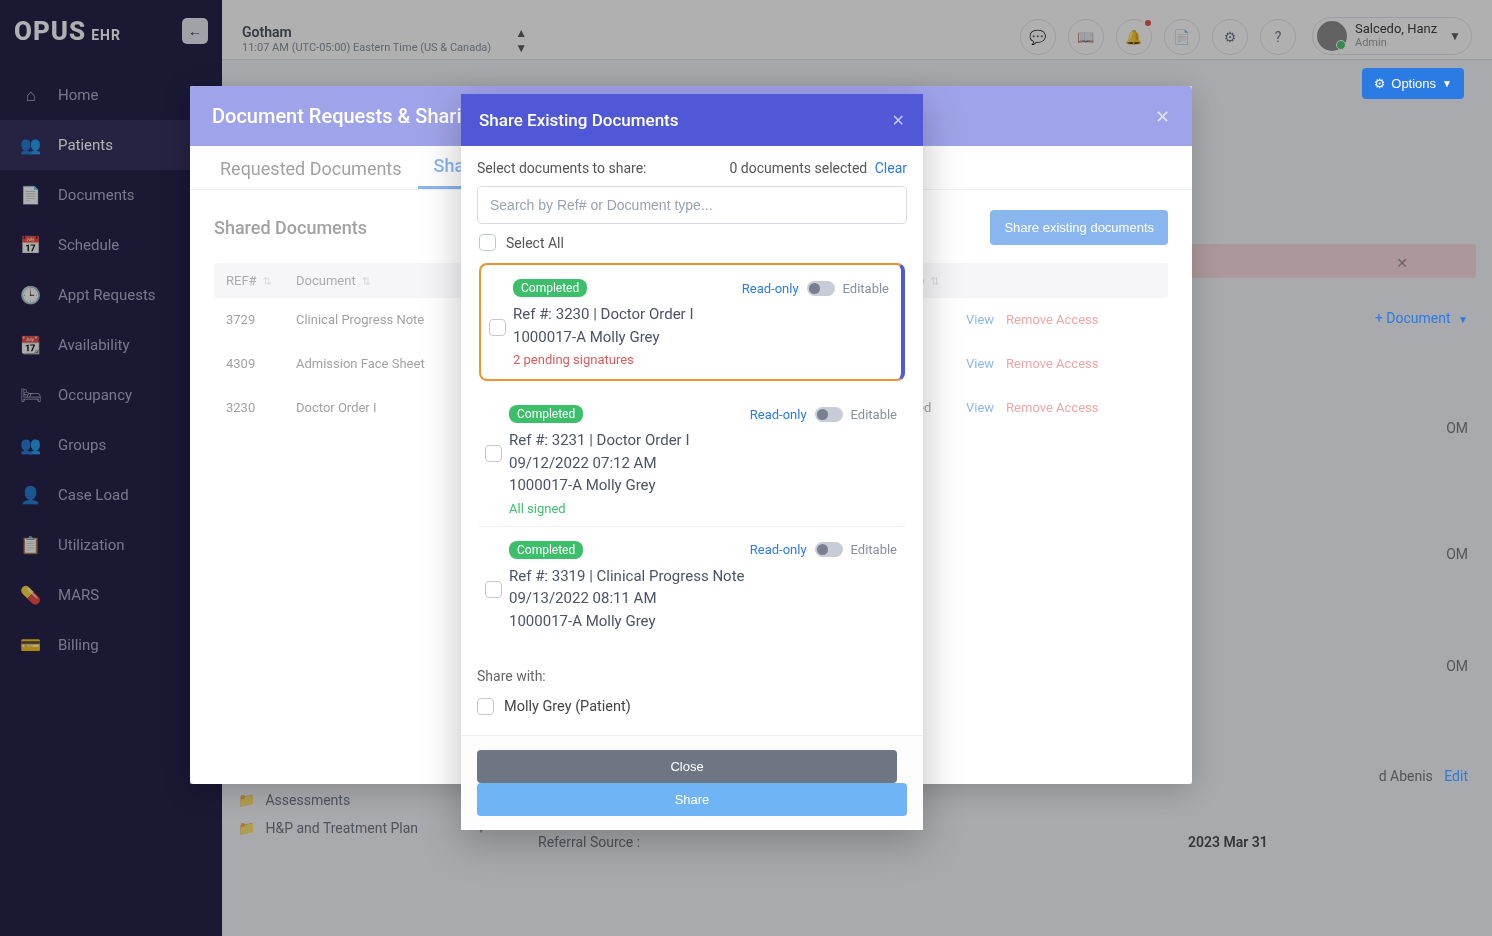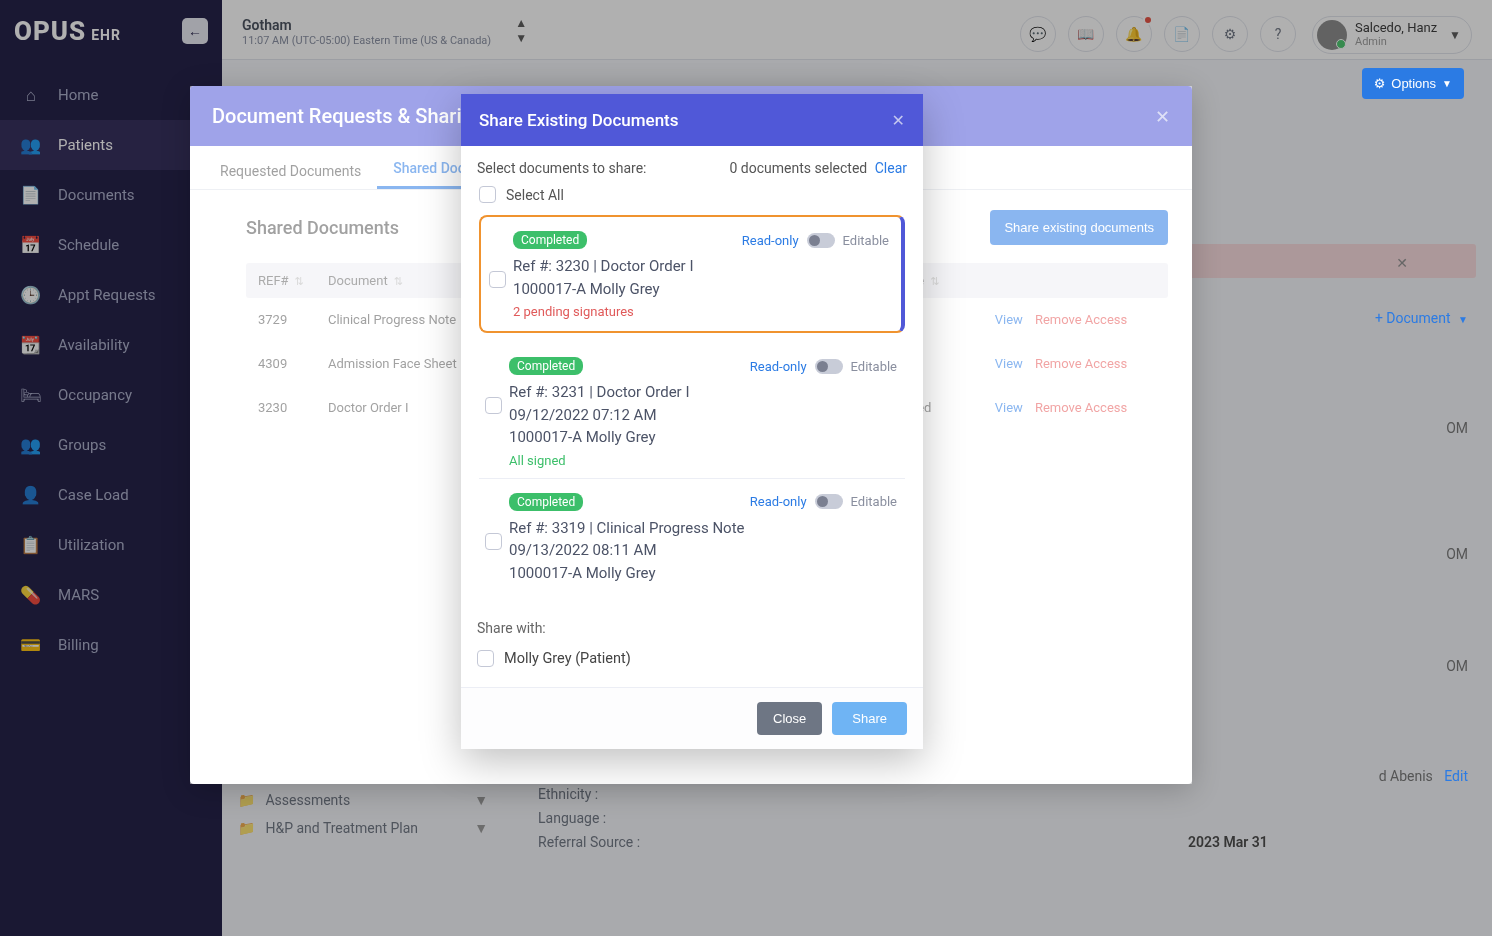--- a/index.html
+++ b/index.html
@@ -64,22 +64,22 @@
       font-size: 17px;
     }
 
     
     .topbar {
       position: absolute;
       left: 222px; top: 0; right: 0; height: 60px;
       background: #fff;
       border-bottom: 1px solid #e0e3eb;
       display: flex;
-      align-items: flex-start;
-      padding: 16px 20px;
+      align-items: flex-end;
+      padding: 4px 20px;
       z-index: 5;
     }
     .facility-info { line-height: 1.3; }
     .facility-name { font-weight: 600; color: #424a58; font-size: 14px; }
     .facility-time { font-size: 11px; color: #868da0; }
     .facility-chev { font-size: 12px; margin-left: 24px; cursor:pointer; color:#555; display:flex; flex-direction:column; gap:1px;}
     .topbar-spacer { flex: 1; }
     .icon-btn {
       width: 36px; height: 36px;
       border: 1px solid #e0e3eb;
@@ -168,38 +168,38 @@
       display:flex; justify-content:space-between; align-items:center;
     }
     .back-modal-hdr .close { color: #c4c7ef; cursor:pointer; font-size:18px;}
     .back-tabs {
       display: flex;
       border-bottom: 1px solid #e1e4ec;
       padding: 0 14px;
       align-items: flex-end;
       height: 44px;
     }
-    .back-tab { padding: 12px 16px 10px; font-size: 14px; color:#555; cursor:pointer; }
+    .back-tab { padding: 12px 16px 10px; font-size: 18px; color:#555; cursor:pointer; }
     .back-tab.active { color:#2b7be4; border-bottom: 3px solid #2b7be4; font-weight: 500;}
-    .back-area { padding: 20px 24px; margin-left: 32px; }
+    .back-area { padding: 20px 24px; }
     .back-head { display:flex; justify-content:space-between; align-items:center;}
     .back-head h3 { font-size: 18px; color:#555; font-weight:500;}
     .share-ex-btn {
       background:#2b7be4; color:#fff; border:none; border-radius:4px;
       padding:10px 14px; font-size:13px; cursor:pointer;
     }
     .back-table { margin-top: 18px; width: 100%;}
     .back-th-row { background:#efeff4; display:flex; padding:10px 12px; font-size:13px; color:#666; border-radius:3px;}
     .sort { color:#bbb; margin-left:6px; font-size:11px;}
     .back-td { display:flex; padding:14px 12px; font-size:13px; color:#555; border-bottom:1px solid transparent;}
     .c-ref { width: 70px;}
     .c-doc { width: 170px;}
     .c-gap1 { flex:1;}
     .c-date{ width:60px;}
-    .c-actions{ width:190px; text-align:center;}
+    .c-actions{ width:190px; text-align:left;}
 
     
     .dim2 {
       position: absolute;
       left: 190px; top: 86px;
       width: 1002px; height: 698px;
       background: rgba(255,255,255,0.45);
       z-index: 13;
     }
 
@@ -280,20 +280,21 @@
     }
     .doc-item.highlight .item-chk { left: 8px; }
 
     .share-with-row { padding: 14px 16px 6px; font-size:14px; color:#666;}
     .share-with-user { display:flex; align-items:center; padding: 8px 16px 20px; font-size:14.5px; color:#444;}
     .front-footer {
       display:flex; justify-content:flex-end;
       padding: 14px 16px;
       border-top: 1px solid #eceef5;
       background:#fdfdfe;
+      flex-direction:column;
     }
     .btn-close {
       background:#6e7684; color:#fff; border:none; border-radius:4px;
       padding: 9px 16px; font-size:13px; margin-right:10px; cursor:pointer;
     }
     .btn-share {
       background:#6fb4f4; color:#fff; border:none; border-radius:4px;
       padding: 9px 20px; font-size:13px; cursor:pointer;
     }
     .bg-strip {
@@ -494,20 +495,21 @@
     <span class="close">✕</span>
   </div>
   <div class="front-body">
     <div class="row1">
       <span>Select documents to share:</span>
       <span>
         <span>0 documents selected</span>
         <span class="clear-link">Clear</span>
       </span>
     </div>
+    <input class="search-box" type="text" placeholder="Search by Ref# or Document type..." style="">
     <div class="select-all-row">
       <span class="chk"></span>
       <span>Select All</span>
     </div>
     <div class="doc-list-wrap" id="doc-list">
         <div class="doc-item highlight">
           <span class="chk item-chk"></span>
           <div class="doc-topline">
             <span class="badge-completed">Completed</span>
             <span class="ro-label">Read-only</span>

